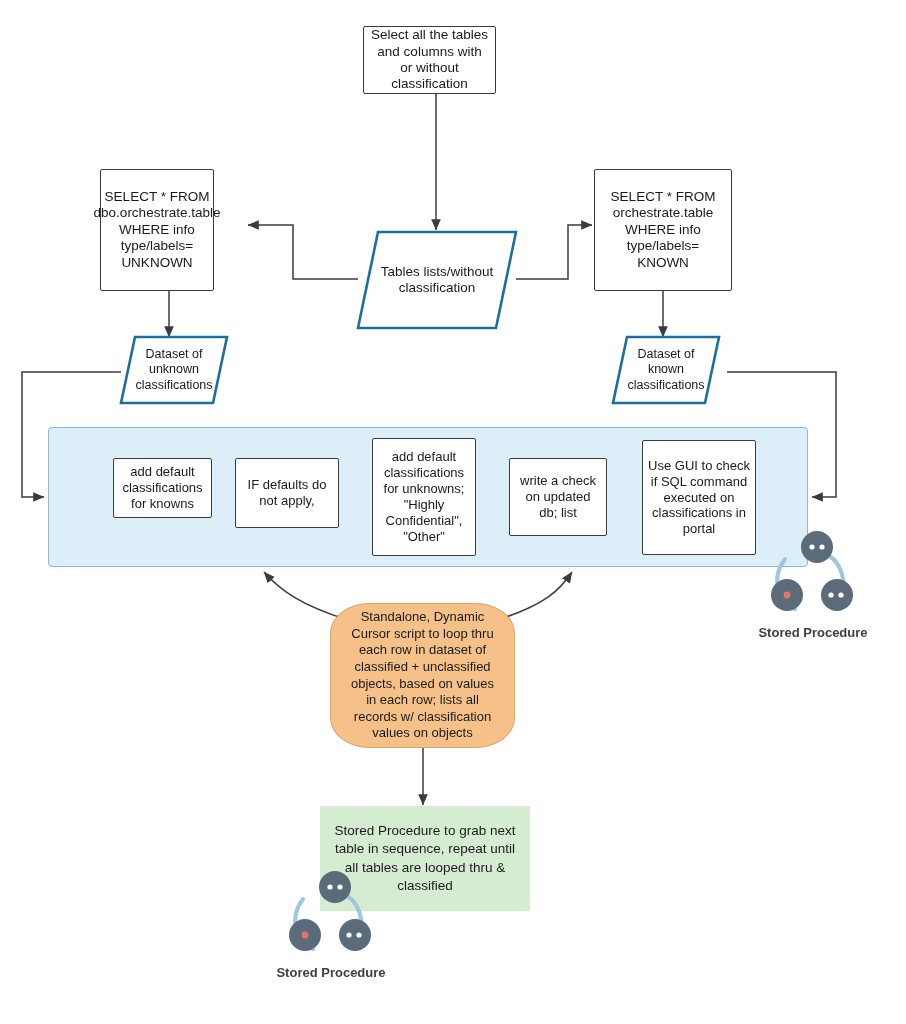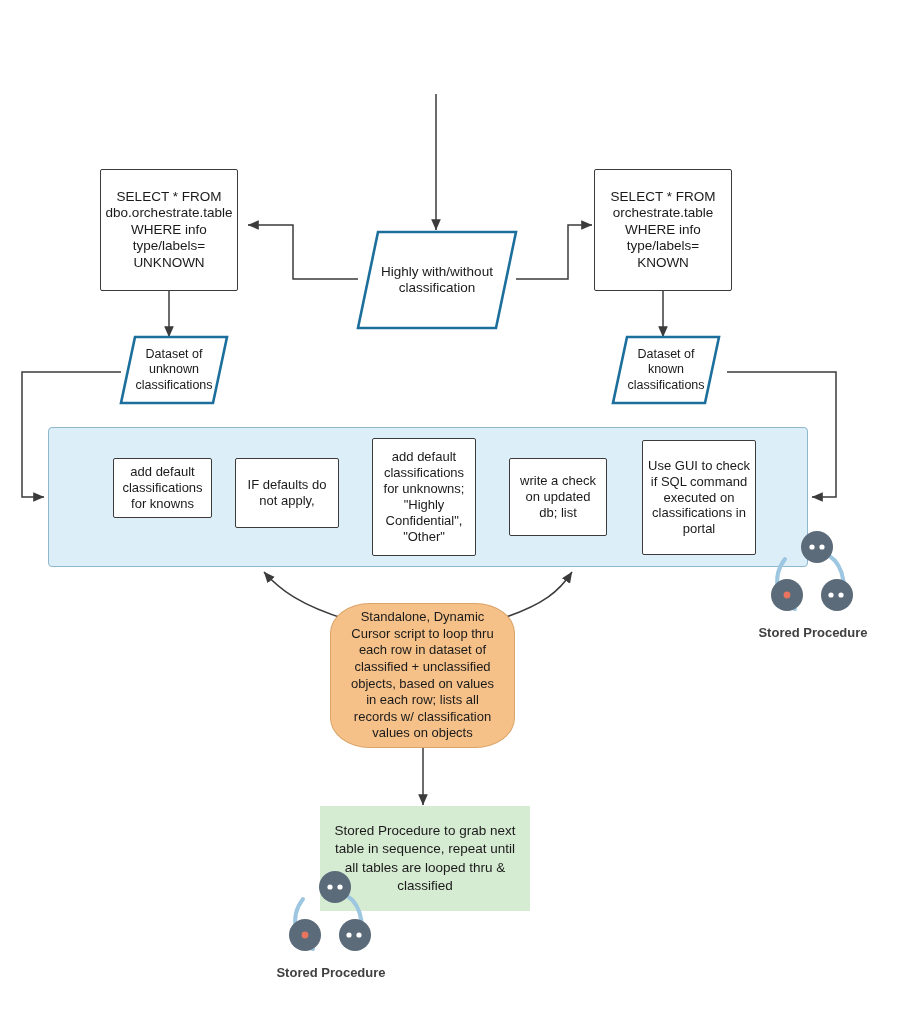--- a/index.html
+++ b/index.html
@@ -158,29 +158,32 @@
       <path d="M476,497 L506,497" marker-end="url(#arrow)"></path>
       <path d="M612,497 L639,497" marker-end="url(#arrow)"></path>
 
       <path d="M348,620 C300,605 280,590 264,572" marker-end="url(#arrow)"></path>
       <path d="M497,620 C545,605 560,590 572,572" marker-end="url(#arrow)"></path>
 
       <path d="M423,748 L423,805" marker-end="url(#arrow)"></path>
     </g>
   </svg>
 
+  <div class="node rect" style="left:363px; top:26px; width:133px; height:68px;">
+    <span>Select all the tables and columns with or without classification</span>
+  </div>
 
   <div class="para-wrap" style="left:356px; top:230px; width:162px; height:100px;">
     <svg width="162" height="100" viewBox="0 0 162 100">
       <path d="M22,2 L160,2 L140,98 L2,98 Z" fill="#ffffff" stroke="#1c6f9c" stroke-width="2.6"></path>
     </svg>
-    <div class="label">Highly with/without classification</div>
-  </div>
-
-  <div class="node rect" style="left:100px; top:169px; width:138px; height:122px;">
+    <div class="label">Tables lists/without classification</div>
+  </div>
+
+  <div class="node rect" style="left:100px; top:169px; width:114px; height:122px;">
     <span>SELECT * FROM dbo.orchestrate.table WHERE info type/labels= UNKNOWN</span>
   </div>
 
   <div class="node rect" style="left:594px; top:169px; width:138px; height:122px;">
     <span>SELECT * FROM orchestrate.table WHERE info type/labels= KNOWN</span>
   </div>
 
   <div class="para-wrap" style="left:119px; top:335px; width:110px; height:70px;">
     <svg width="110" height="70" viewBox="0 0 110 70">
       <path d="M16,2 L108,2 L94,68 L2,68 Z" fill="#ffffff" stroke="#1c6f9c" stroke-width="2.6"></path>

